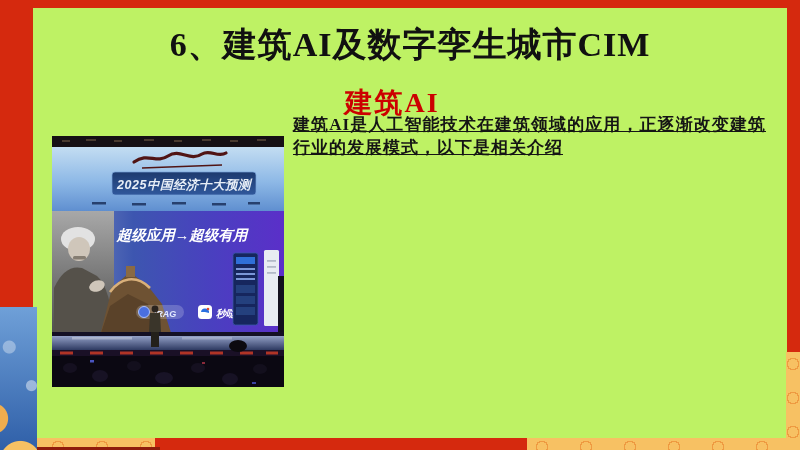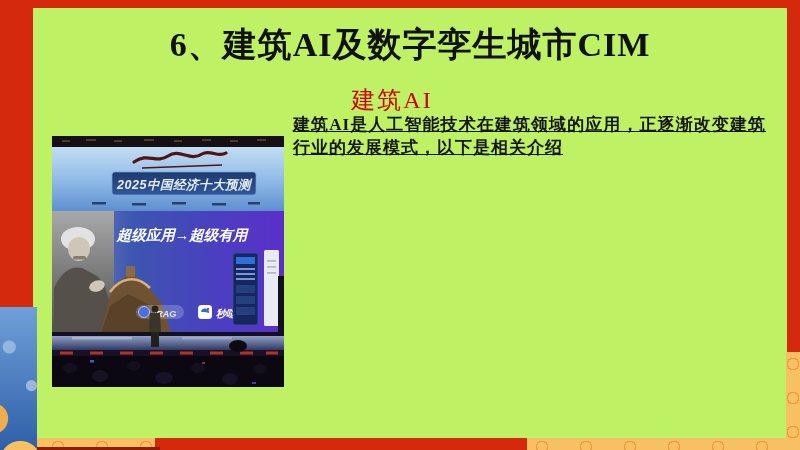--- a/index.html
+++ b/index.html
@@ -35,21 +35,21 @@
       radial-gradient(circle at 25% 28%, rgba(255,255,255,.35) 0 6px, rgba(255,255,255,0) 7px),
       linear-gradient(180deg,#6fa0d8,#2f5fa8);
   }
   
   .title{
     position:absolute;left:33px;top:22px;width:754px;text-align:center;
     font-size:34px;font-weight:900;color:#111;letter-spacing:1px;white-space:nowrap;
   }
   .subtitle{
     position:absolute;left:33px;top:84px;width:754px;text-align:center;
-    font-size:24px;font-weight:400;color:var(--c-accent_red,#cc0000);
+    font-size:28px;font-weight:700;color:var(--c-accent_red,#cc0000);
     letter-spacing:2px;transform:translateX(-18px);
   }
   
   .content{
     position:absolute;left:293px;top:113px;width:473px;
     font-size:17px;line-height:23px;color:#151515;letter-spacing:1px;
     font-weight:600;text-align:justify;
   }
   .content p{margin:0;}
   .content .intro{margin-bottom:28px;text-decoration:underline;}

